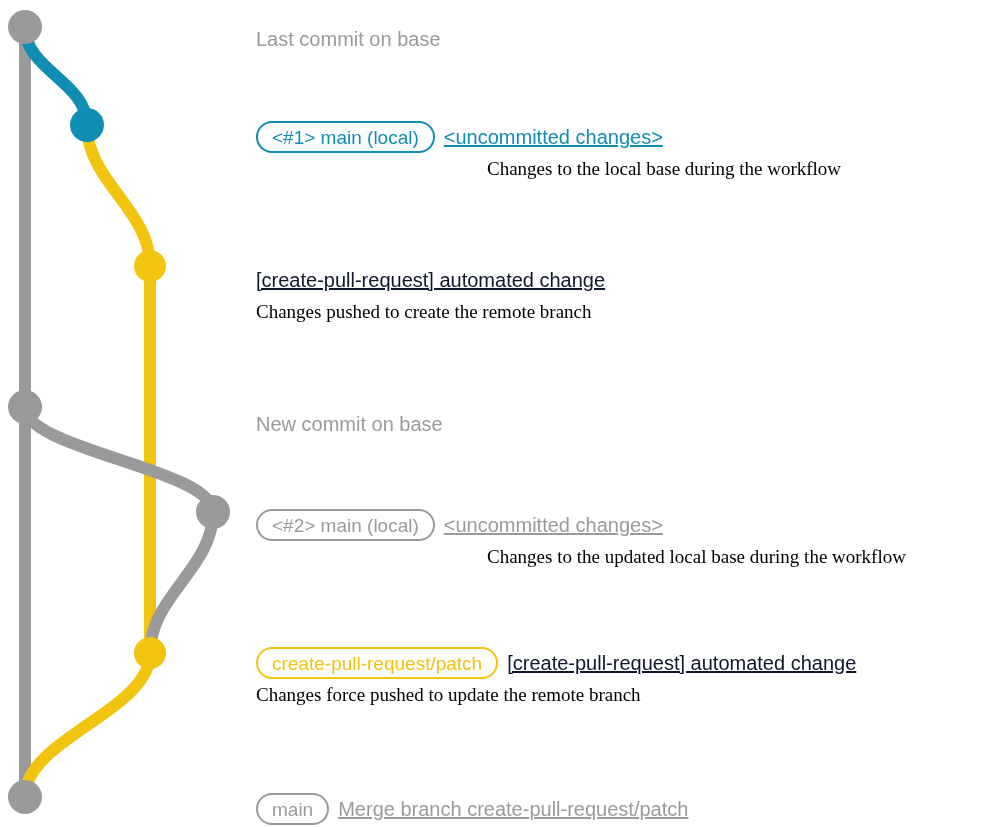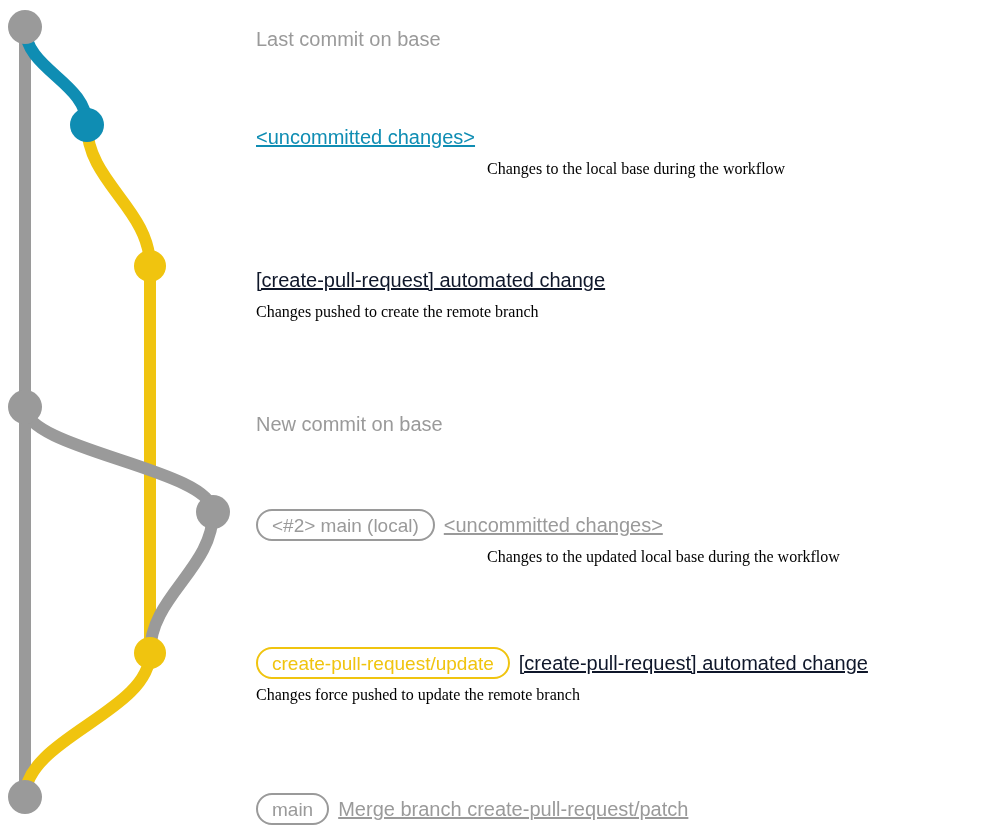--- a/index.html
+++ b/index.html
@@ -89,21 +89,21 @@
     white-space: nowrap;
     text-decoration: underline;
   }
   .subject.blue   { color: #0f8db3; }
   .subject.yellow { color: #0f172a; }
   .subject.gray   { color: #9a9a9a; }
 
   
   .desc {
     font-family: "Liberation Serif", serif;
-    font-size: 16px;
+    font-size: 19px;
     line-height: 21px;
     color: #000000;
     white-space: nowrap;
     margin-top: 4px;
   }
 
   
   #row-last-commit        { top: 11px; }
   #row-local-1            { top: 108px; }
   #row-local-1 .desc      { margin-left: 231px; }
@@ -150,20 +150,21 @@
 </svg>
 
 <div class="rows">
 
   <div class="row heading-row" id="row-last-commit">
     <span class="heading-text">Last commit on base</span>
   </div>
 
   <div class="row entry-row" id="row-local-1">
     <div class="entry-main">
+      <span class="pill blue">&lt;#1&gt; main (local)</span>
       <span class="subject blue">&lt;uncommitted changes&gt;</span>
     </div>
     <div class="desc">Changes to the local base during the workflow</div>
   </div>
 
   <div class="row entry-row" id="row-automated-1">
     <div class="entry-main">
       <span class="subject yellow">[create-pull-request] automated change</span>
     </div>
     <div class="desc">Changes pushed to create the remote branch</div>
@@ -176,21 +177,21 @@
   <div class="row entry-row" id="row-local-2">
     <div class="entry-main">
       <span class="pill gray">&lt;#2&gt; main (local)</span>
       <span class="subject gray">&lt;uncommitted changes&gt;</span>
     </div>
     <div class="desc">Changes to the updated local base during the workflow</div>
   </div>
 
   <div class="row entry-row" id="row-automated-2">
     <div class="entry-main">
-      <span class="pill yellow">create-pull-request/update</span>
+      <span class="pill yellow">create-pull-request/patch</span>
       <span class="subject yellow">[create-pull-request] automated change</span>
     </div>
     <div class="desc">Changes force pushed to update the remote branch</div>
   </div>
 
   <div class="row entry-row" id="row-merge">
     <div class="entry-main">
       <span class="pill gray">main</span>
       <span class="subject gray">Merge branch create-pull-request/patch</span>
     </div>

